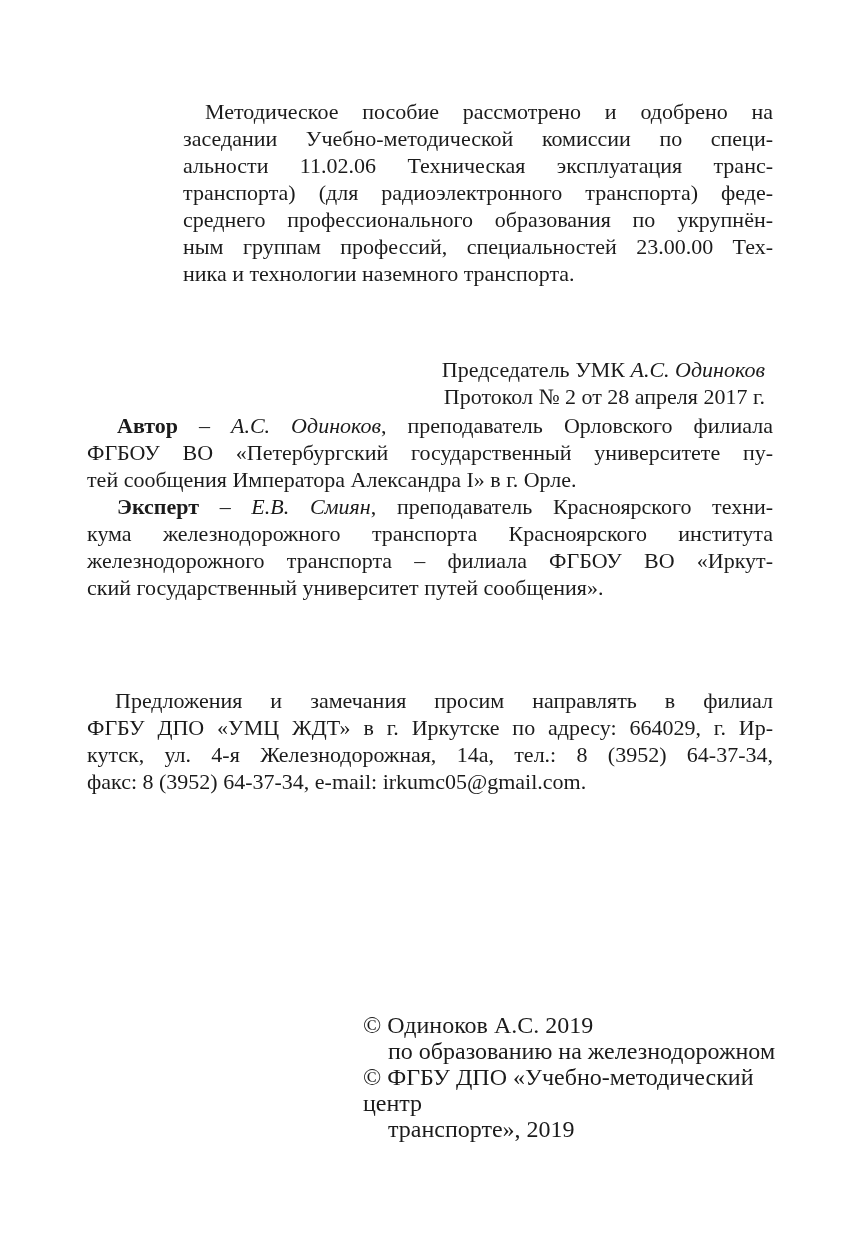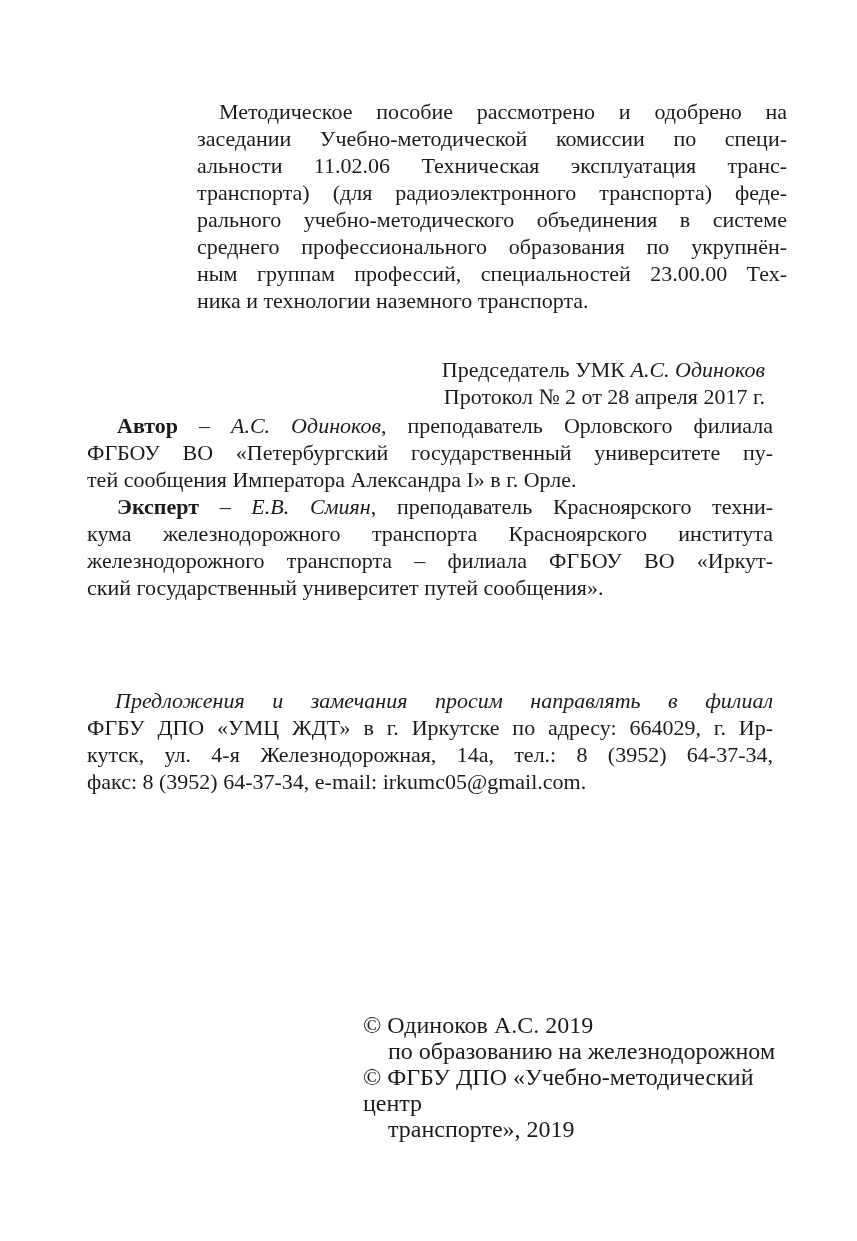--- a/index.html
+++ b/index.html
@@ -19,44 +19,43 @@
     position: absolute;
     font-size: 22px;
     line-height: 27px;
   }
   .line { text-align: left; }
   .line.j { text-align: justify; text-align-last: justify; }
   .line.ind { text-indent: 22px; }
   .bold { font-weight: bold; }
   .italic { font-style: italic; }
 
-  .approval { left: 197px; top: 98px;  width: 590px; }
+  .approval { left: 183px; top: 98px;  width: 590px; }
 
   .chairman { left: 175px; top: 356px; width: 590px; }
   .chairman .line { text-align: right; }
 
   .credits  { left: 87px;  top: 412px; width: 686px; }
   .credits .line.ind { text-indent: 30px; }
 
   .contact  { left: 87px;  top: 687px; width: 686px; }
-  .contact .line.ind { text-indent: 28px; font-style: italic; }
+  .contact .line.ind { text-indent: 28px; }
 
   .copyright { left: 363px; top: 1012px; width: 440px; font-size: 24px; line-height: 26px; }
   .copyright .line.hang { padding-left: 25px; }
 </style>
 </head>
 <body>
 
 <div class="page">
   <section class="block approval">
       <div class="line j ind"><span>Методическое пособие рассмотрено и одобрено на</span></div>
       <div class="line j"><span>заседании Учебно-методической комиссии по специ-</span></div>
       <div class="line j"><span>альности 11.02.06 Техническая эксплуатация транс-</span></div>
       <div class="line j"><span>транспорта) (для радиоэлектронного транспорта) феде-</span></div>
-      <div class="line j"><span>рального учебно-методического объединения в системе</span></div>
       <div class="line j"><span>среднего профессионального образования по укрупнён-</span></div>
       <div class="line j"><span>ным группам профессий, специальностей 23.00.00 Тех-</span></div>
       <div class="line"><span>ника и технологии наземного транспорта.</span></div>
     </section>
 
   <section class="block chairman">
       <div class="line"><span>Председатель УМК </span><span class="italic">А.С. Одиноков</span></div>
       <div class="line"><span>Протокол № 2 от 28 апреля 2017 г.</span></div>
     </section>
 

